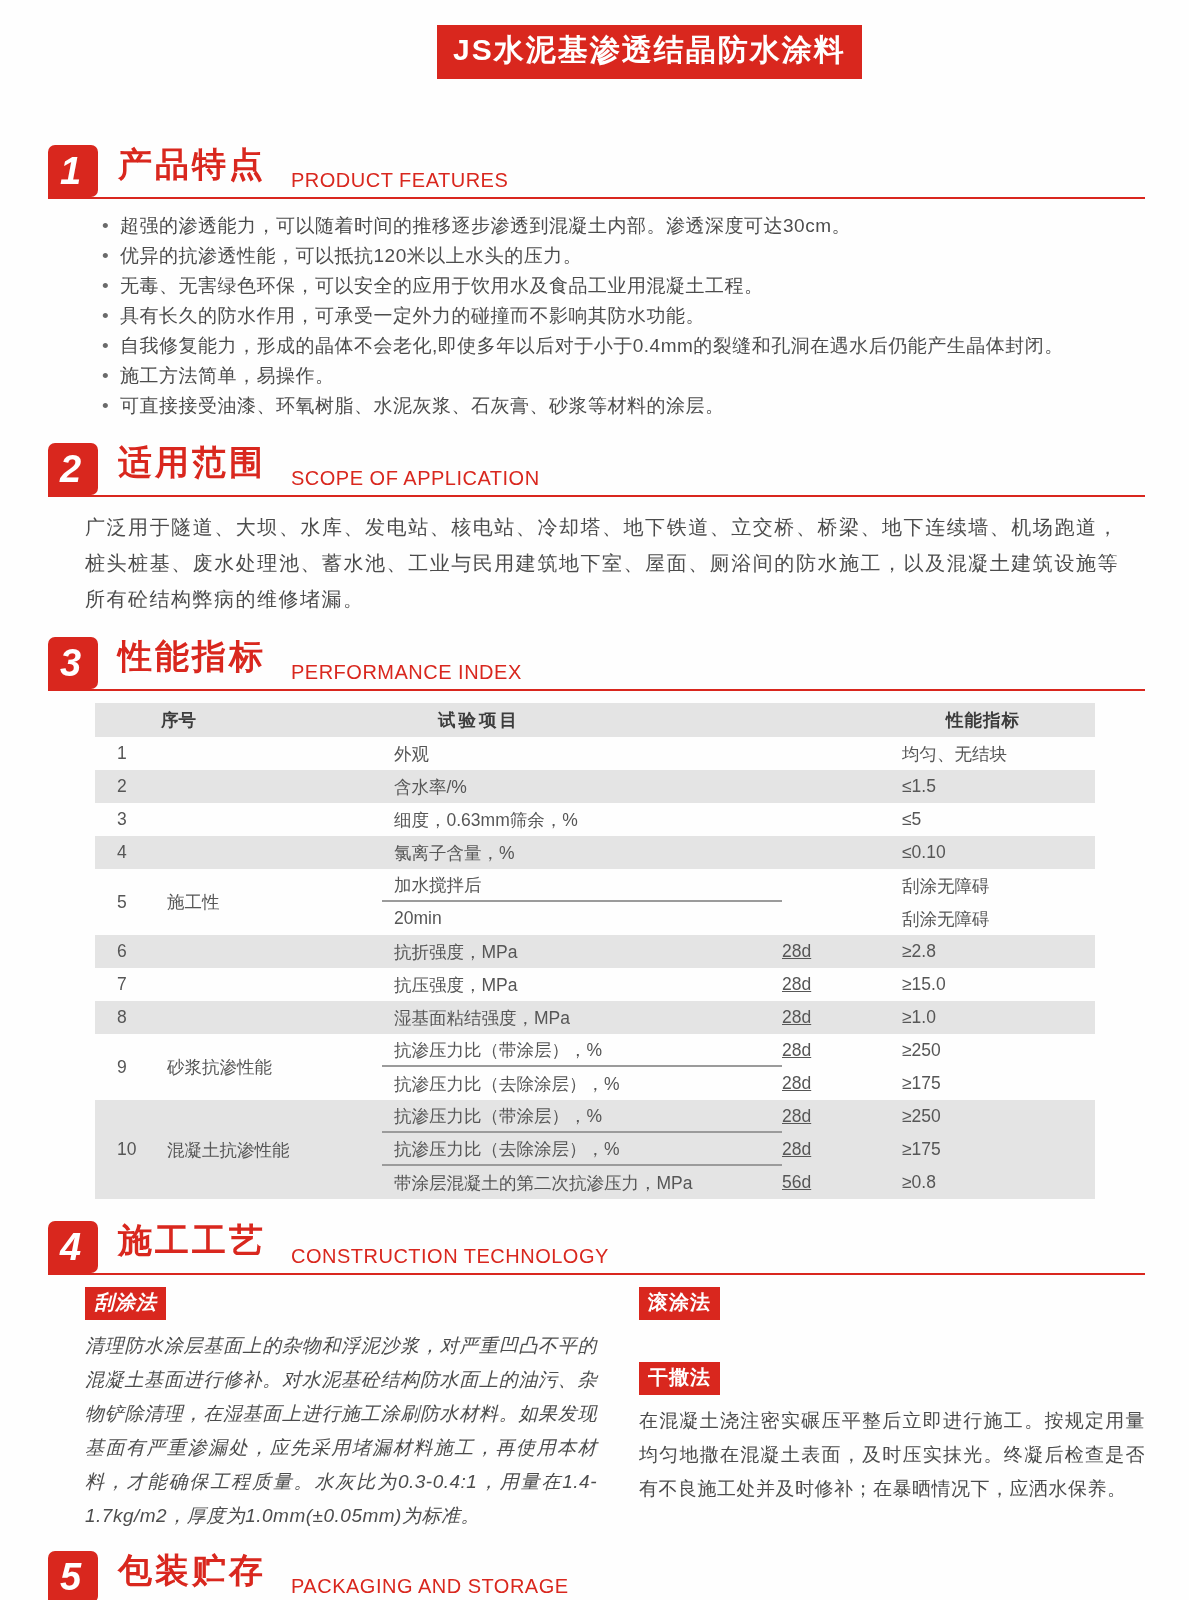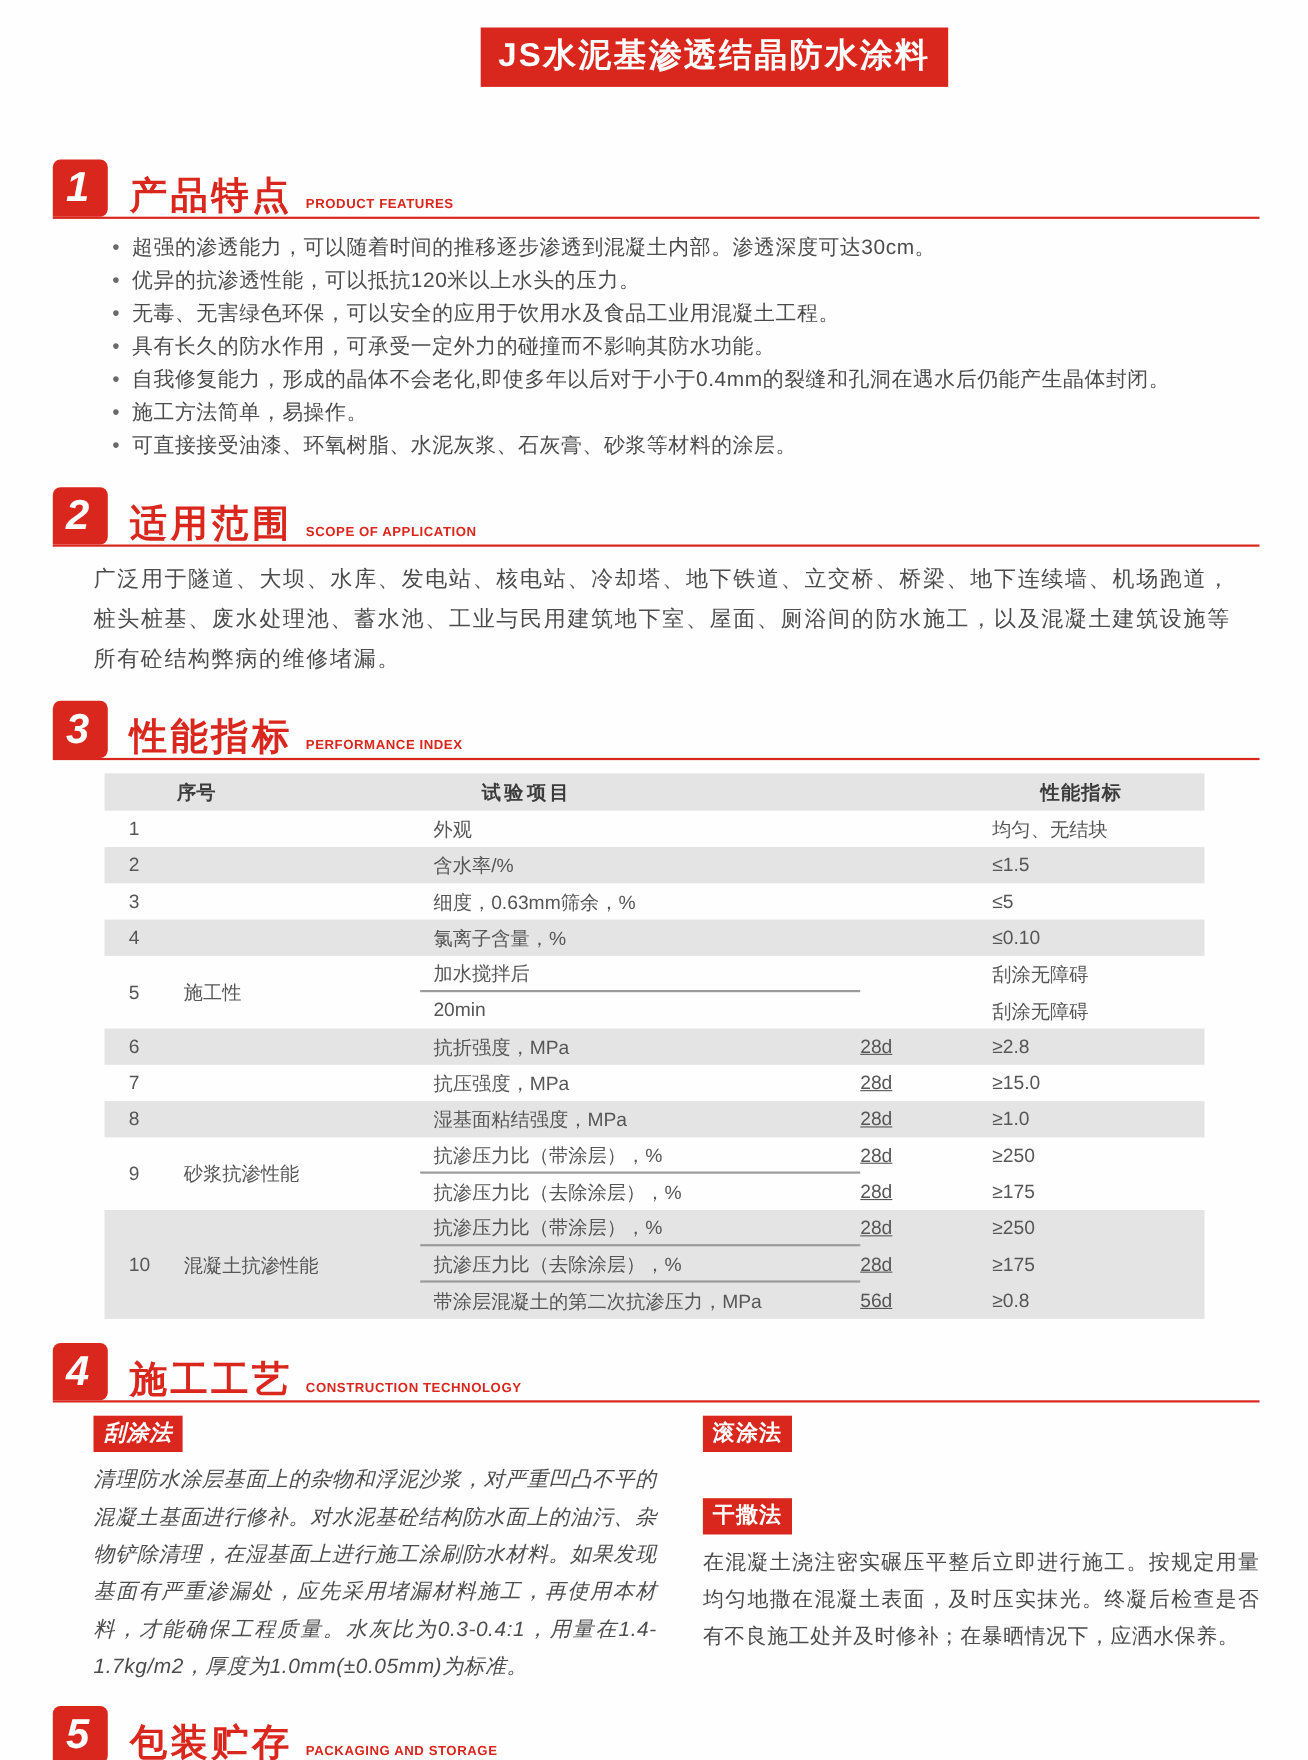--- a/index.html
+++ b/index.html
@@ -32,25 +32,25 @@
   .sec-num{
     width:50px;height:52px;flex:0 0 50px;
     background:var(--red);color:#fff;
     font-size:38px;font-weight:bold;font-style:italic;
     display:flex;align-items:center;justify-content:center;
     border-radius:7px 7px 7px 0;
     padding-right:5px;
   }
   .sec-title{
     color:var(--red);font-size:34px;font-weight:bold;
-    letter-spacing:3px;line-height:1;margin-left:20px;padding-bottom:2px;
+    letter-spacing:3px;line-height:1;margin-left:20px;padding-bottom:16px;
   }
   .sec-sub{
-    color:var(--red);font-size:12px;font-weight:bold;
-    margin-left:12px;padding-bottom:5px;letter-spacing:.5px;
+    color:var(--red);font-size:20px;font-weight:normal;
+    margin-left:25px;padding-bottom:5px;letter-spacing:.5px;
   }
 
   
   .features{margin:12px 60px 0 100px;}
   .features li{
     list-style:none;position:relative;padding-left:20px;
     font-size:19px;color:var(--ink);line-height:30px;letter-spacing:.5px;
   }
   .features li::before{
     content:"\2022";position:absolute;left:2px;top:0;color:#6a6a6a;font-size:19px;

